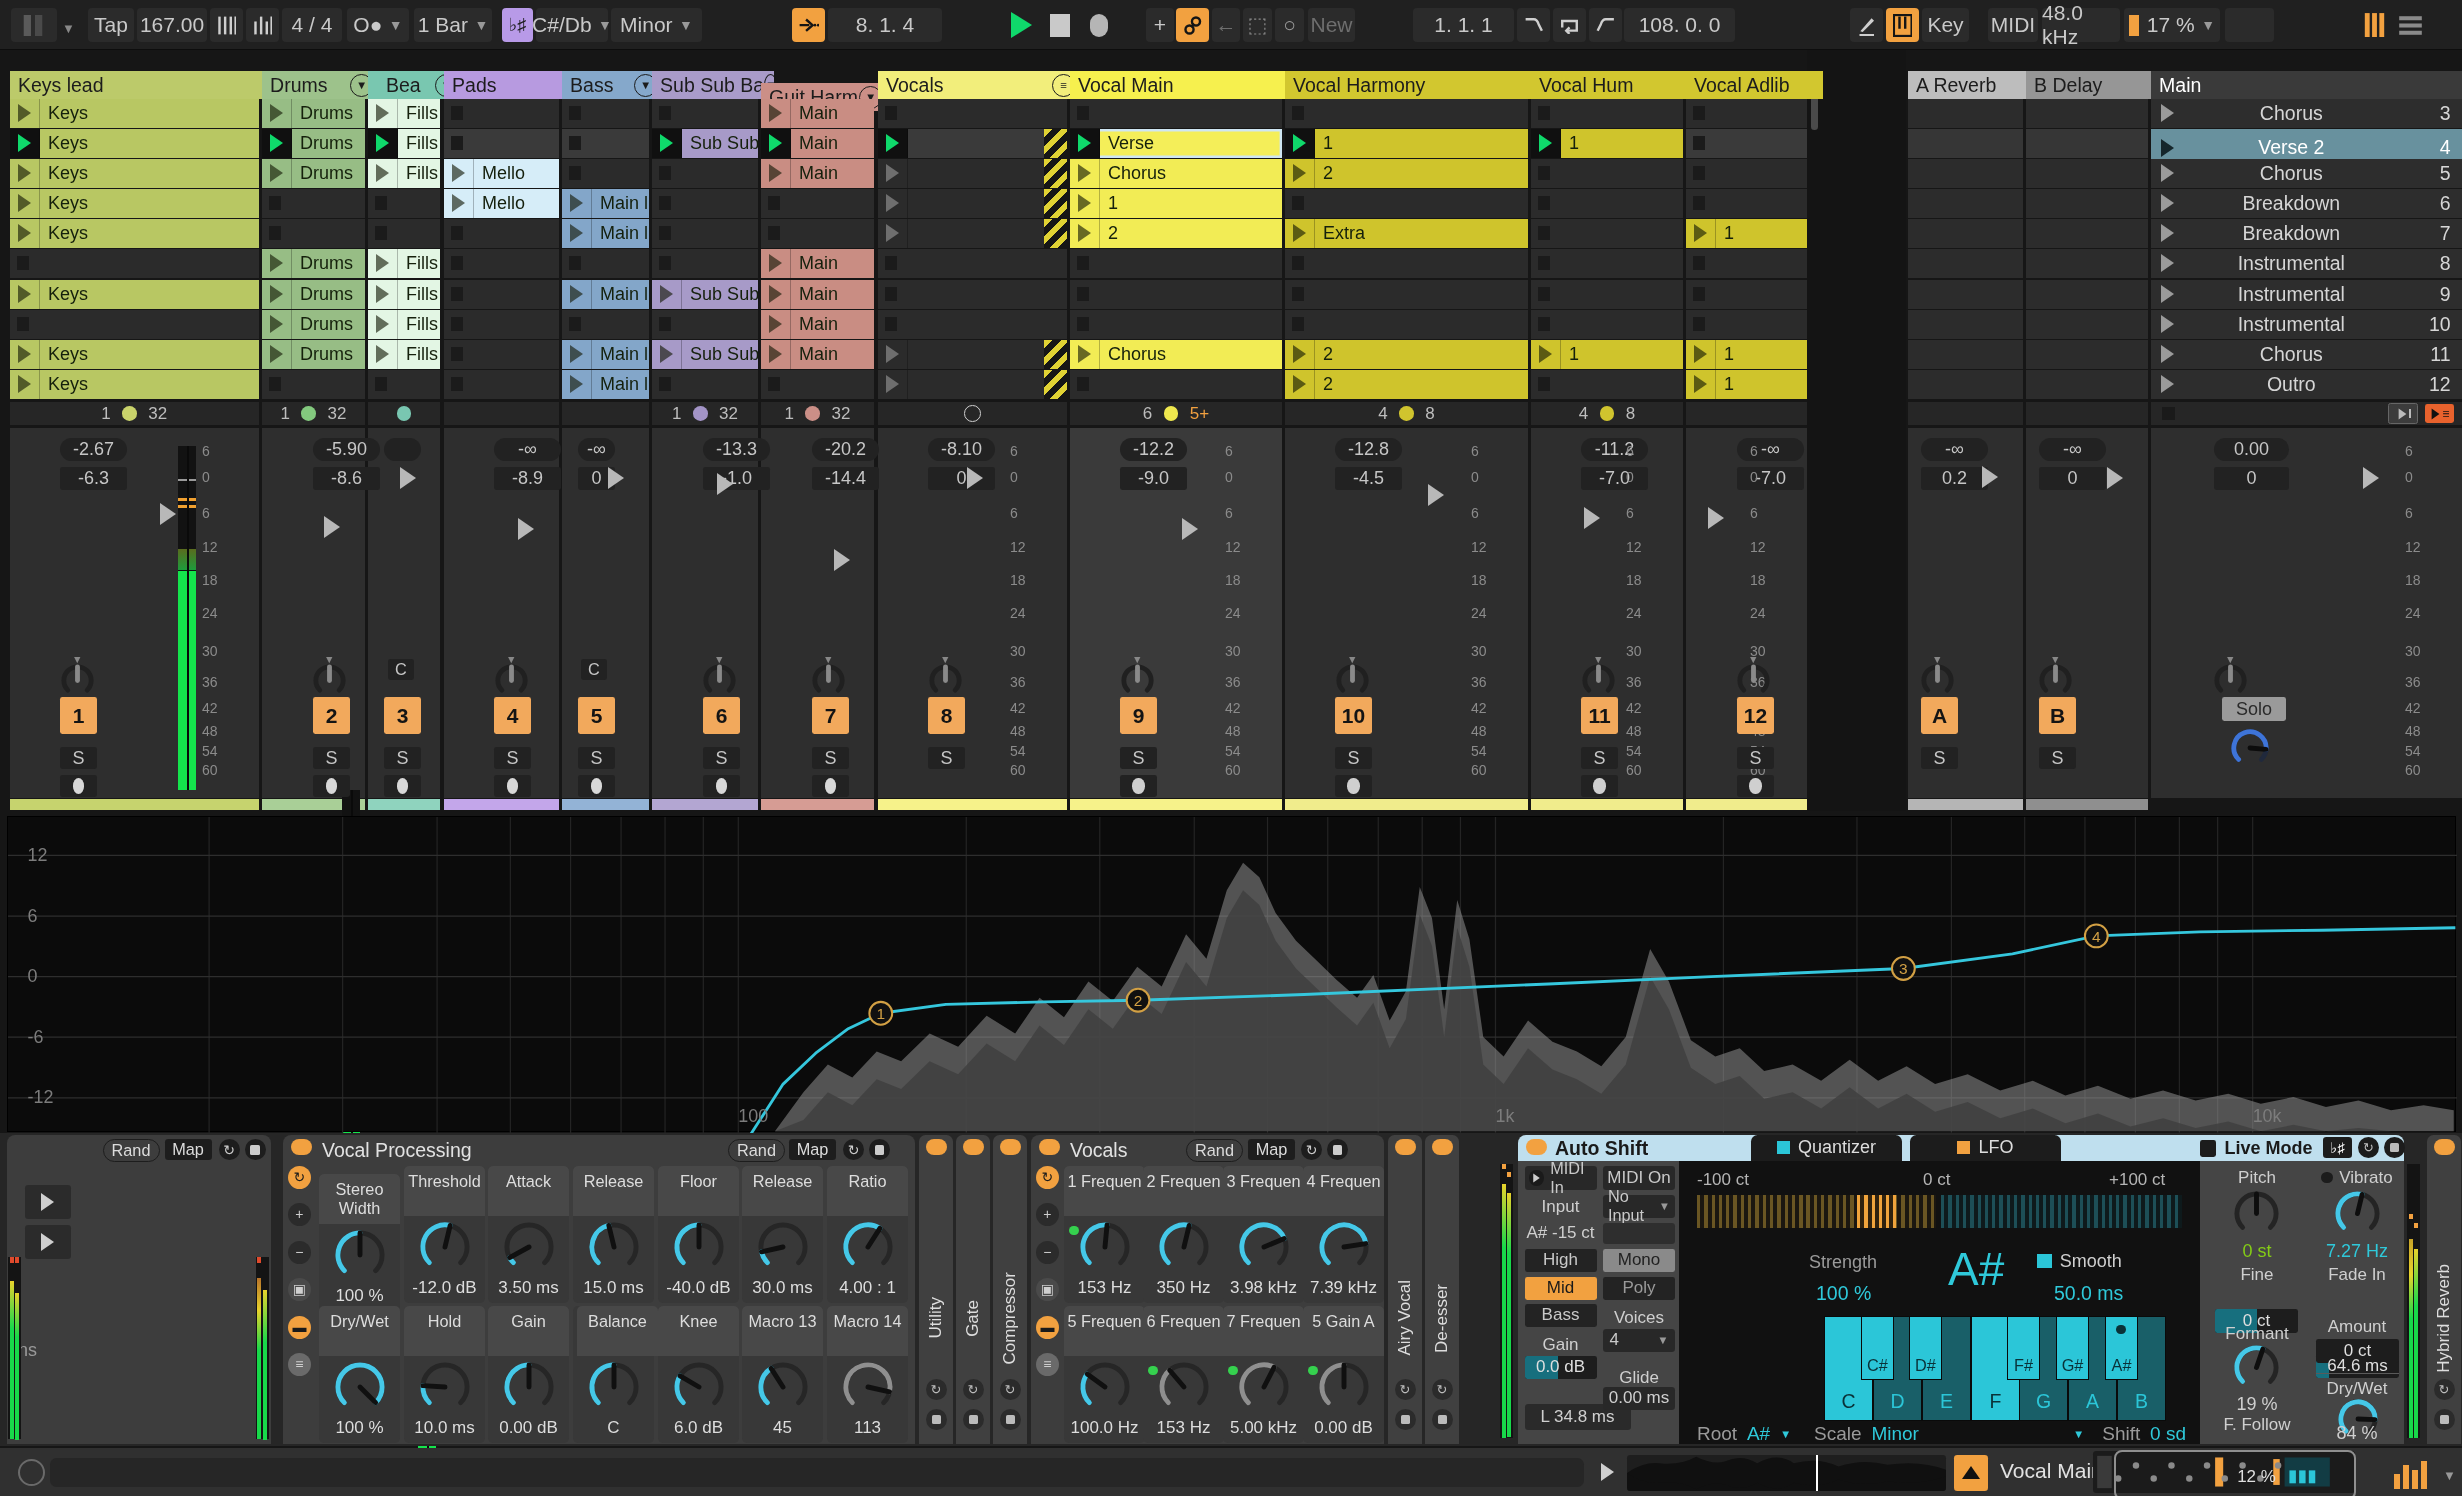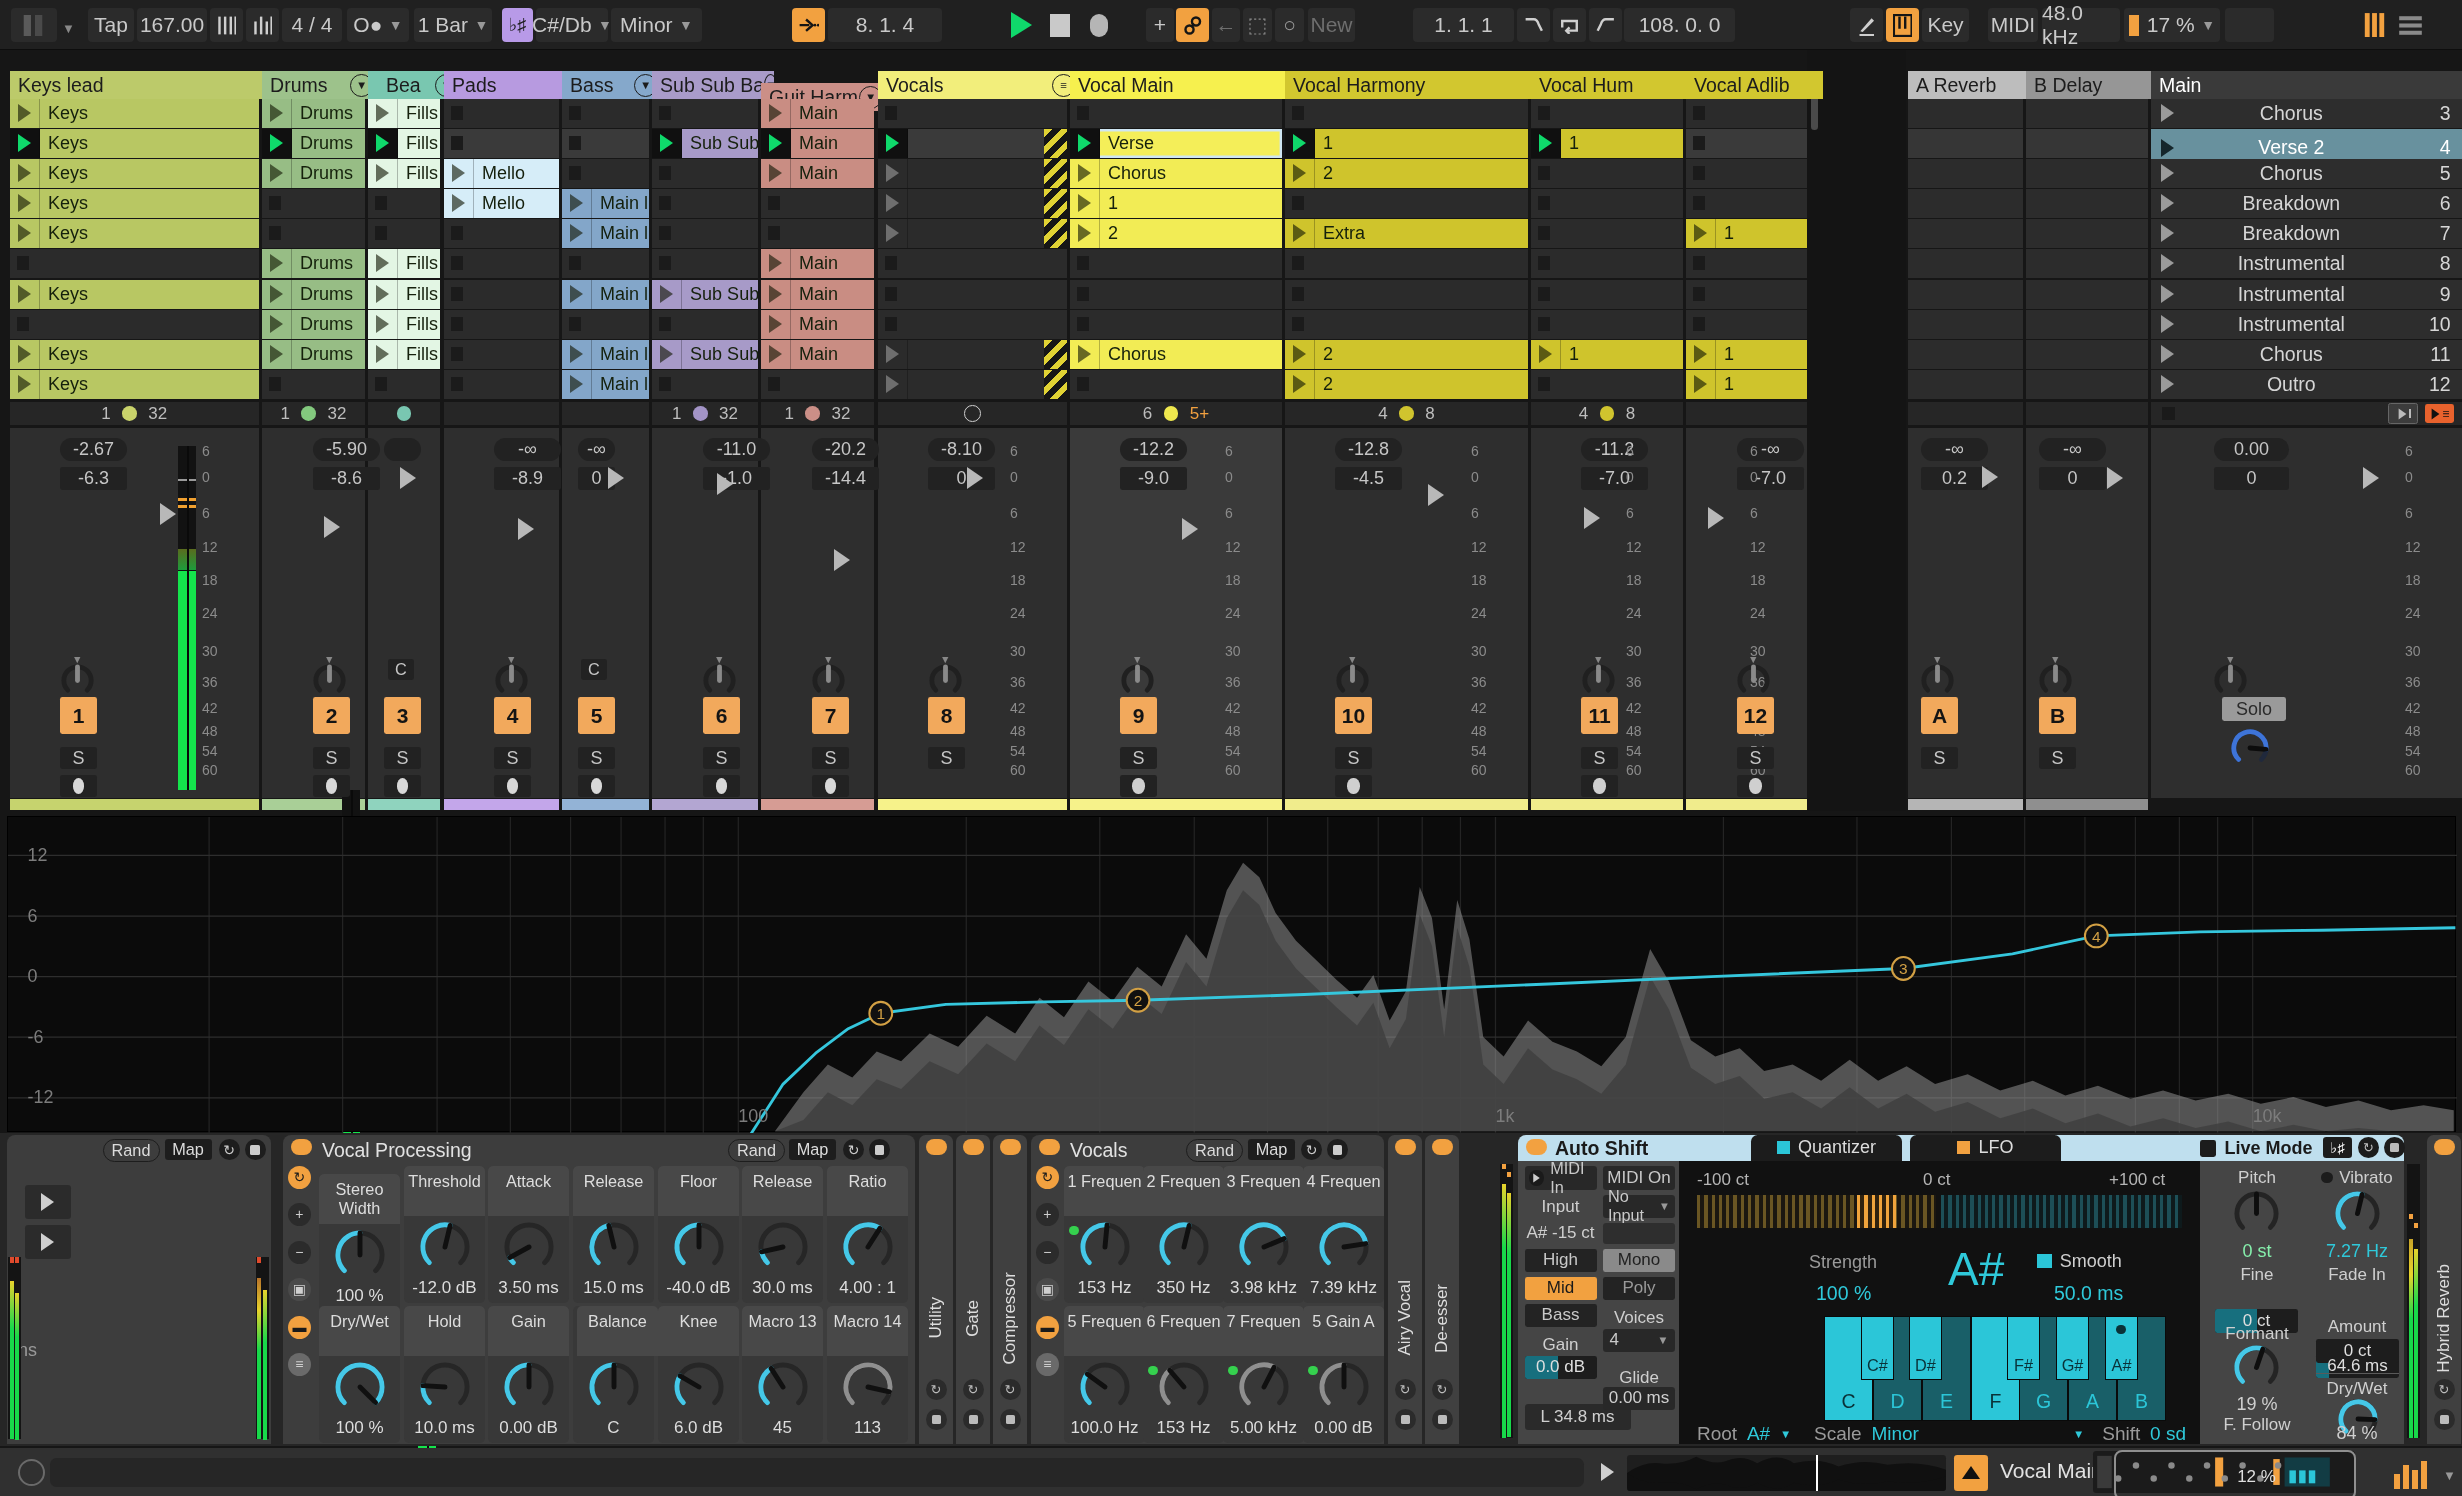--- a/index.html
+++ b/index.html
@@ -1021,21 +1021,21 @@
       </div>
       <div class="pill abs" style="left: 578px; top: 388px; width: 37px; height: 23px;">-∞</div>
       <div class="sq abs" style="left: 578px; top: 417px; width: 37px; height: 23px;">0</div>
       <div class="fadtri abs" style="left: 608px; top: 417px;"></div>
       <div class="sq abs" style="left: 581px; top: 609px; width: 26px; height: 21px; font-size: 16.3px;">C</div>
       <div class="numbtn abs" style="left: 578px; top: 647px; width: 37px; height: 37px;">5</div>
       <div class="sq abs" style="left: 578px; top: 697px; width: 37px; height: 22px;">S</div>
       <div style="position: absolute; left: 578px; top: 725px; width: 37px; height: 22px; background: rgb(34, 34, 34); border-radius: 2.4px; display: flex; align-items: center; justify-content: center;">
         <div style="width: 11.4px; height: 15.5px; border-radius: 50%; background: rgb(216, 216, 216);"></div>
       </div>
-      <div class="pill abs" style="left: 703px; top: 388px; width: 67px; height: 23px;">-11.0</div>
+      <div class="pill abs" style="left: 703px; top: 388px; width: 67px; height: 23px;">-13.3</div>
       <div class="sq abs" style="left: 703px; top: 417px; width: 67px; height: 23px;">-1.0</div>
       <div class="fadtri abs" style="left: 717px; top: 423px;"></div>
       <div style="position: absolute; left: 701px; top: 612px; width: 37px; height: 37px;"><svg width="37" height="37" viewBox="0 0 46 46">
           <path d="M 11 35 A 17 17 0 1 1 35 35" stroke="#202020" stroke-width="6" fill="none" stroke-linecap="round"></path>
           <line x1="23" y1="23" x2="23" y2="6" stroke="#8a8a8a" stroke-width="6" stroke-linecap="round"></line>
         </svg></div>
       <div style="position: absolute; left: 714px; top: 603px; color: rgb(136, 136, 136); font-size: 10.6px;">▼</div>
       <div class="numbtn abs" style="left: 703px; top: 647px; width: 37px; height: 37px;">6</div>
       <div class="sq abs" style="left: 703px; top: 697px; width: 37px; height: 22px;">S</div>
       <div style="position: absolute; left: 703px; top: 725px; width: 37px; height: 22px; background: rgb(34, 34, 34); border-radius: 2.4px; display: flex; align-items: center; justify-content: center;">
@@ -1711,21 +1711,21 @@
             <span class="teal" style="font-size:11.4px">▼</span>
  <span style="color:#9a9a9a;margin-left:8.1px">Shift</span>
  <span class="teal">0 sd</span>
           </div>
         </div>
         <div class=" aslabel" style="position: absolute; left: 691px; top: 33px; width: 96px;">Pitch</div>
         <div style="position: absolute; left: 714px; top: 54px; width: 49px; height: 49px;"><svg width="49" height="49" viewBox="0 0 60 60">
             <path d="M 13 47 A 24 24 0 1 1 47 47" stroke="#242424" stroke-width="6" fill="none" stroke-linecap="round"></path>
             <line x1="30" y1="30" x2="30" y2="6" stroke="#0e0e0e" stroke-width="6" stroke-linecap="round"></line>
           </svg></div>
-        <div style="position: absolute; left: 691px; top: 106px; width: 96px; text-align: center; color: #86efac; font-size: 18px;">0 st</div>
+        <div style="position: absolute; left: 691px; top: 106px; width: 96px; text-align: center; color: #84cc16; font-size: 18px;">0 st</div>
         <div class=" aslabel" style="position: absolute; left: 691px; top: 130px; width: 96px;">Fine</div>
         <div class="fillbox abs" style="left: 697px; top: 151px; width: 83px; height: 24.4px;">
           <div class="fb" style="width:50%"></div>
           <span>0 ct</span>
         </div>
         <div class=" aslabel" style="position: absolute; left: 691px; top: 189px; width: 96px;">Formant</div>
         <div style="position: absolute; left: 714px; top: 208px; width: 49px; height: 49px;"><svg width="49" height="49" viewBox="0 0 60 60">
             <path d="M 13 47 A 24 24 0 1 1 47 47" stroke="#242424" stroke-width="6" fill="none" stroke-linecap="round"></path>
             <path d="M 13 47 A 24 24 0 0 1 37.8 7.3" stroke="#45c8e8" stroke-width="6" fill="none" stroke-linecap="round"></path>
             <line x1="30" y1="30" x2="37.8" y2="7.3" stroke="#0e0e0e" stroke-width="6" stroke-linecap="round"></line>

